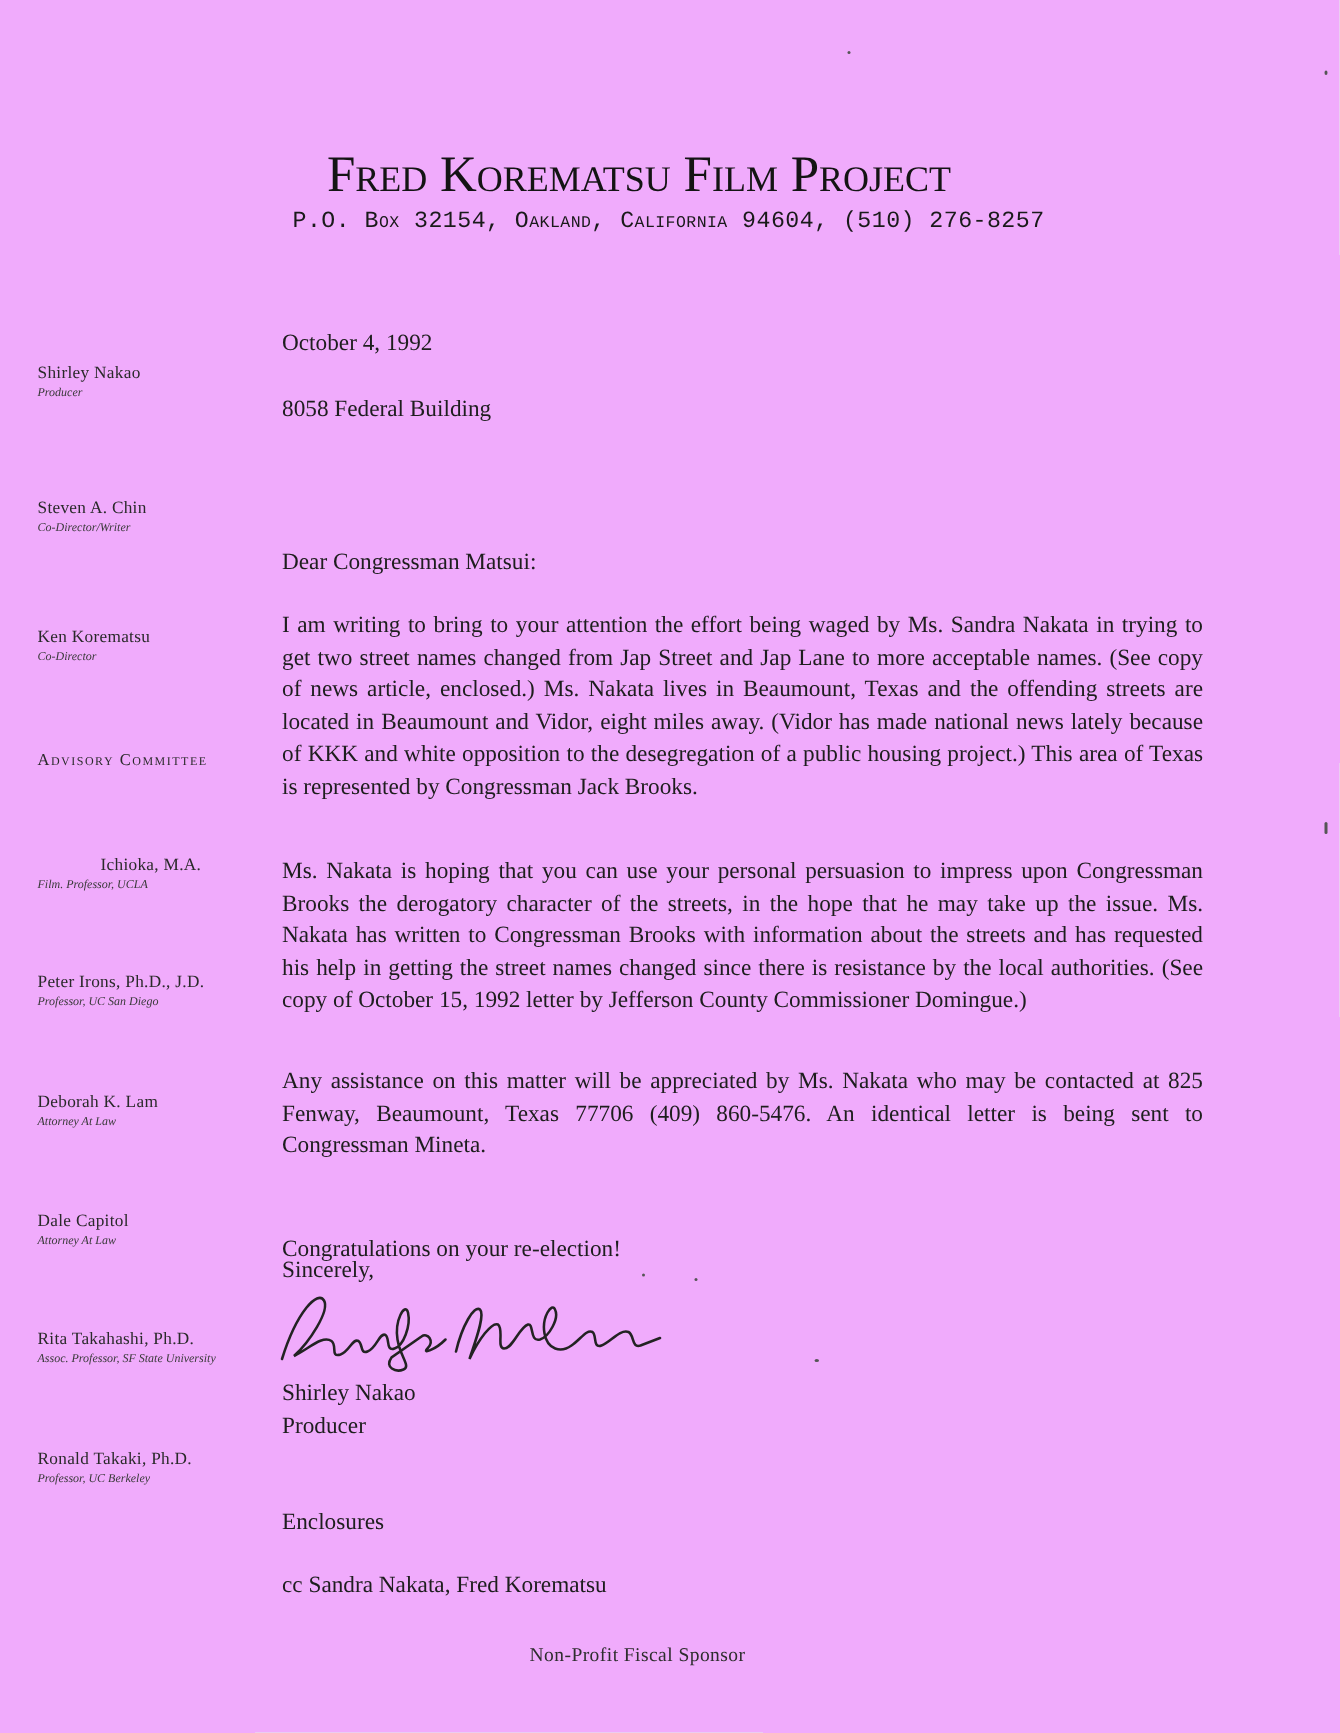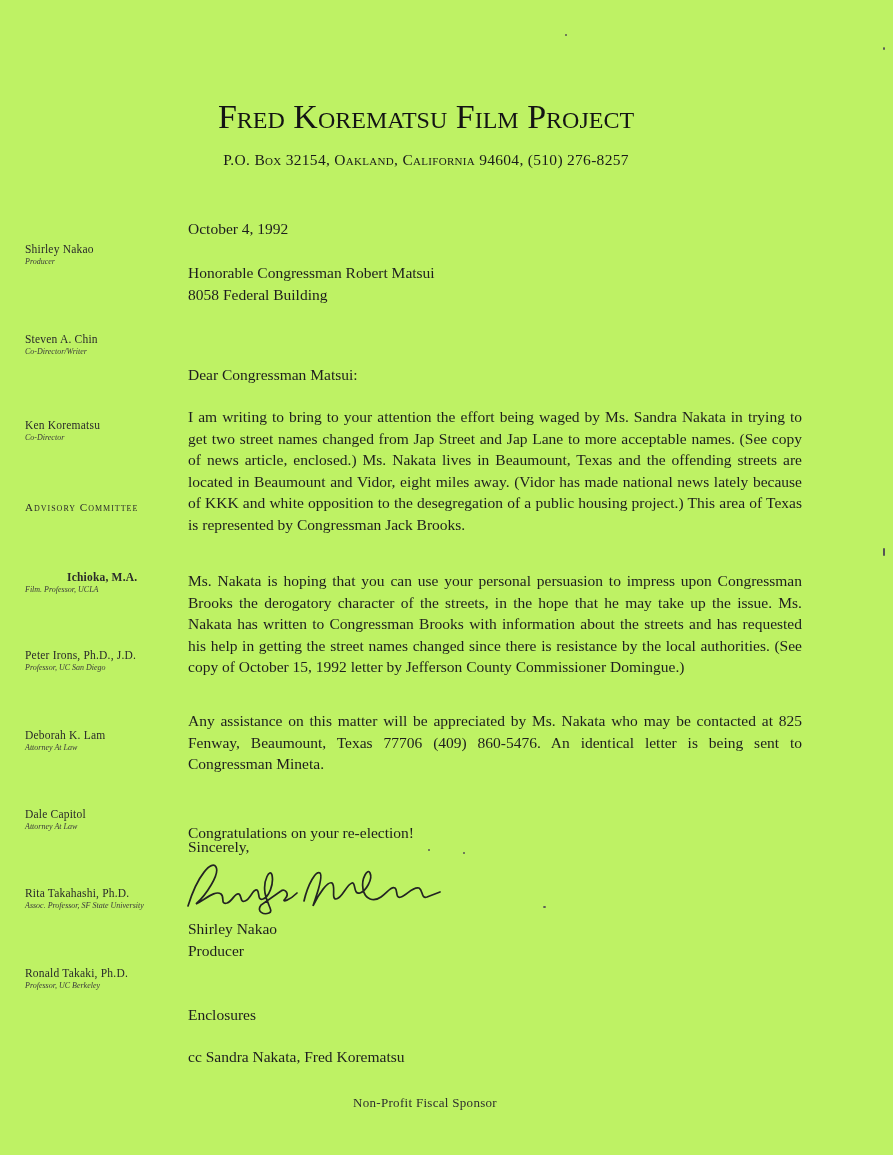--- a/index.html
+++ b/index.html
@@ -1,46 +1,47 @@
 <!DOCTYPE html>
 <html><head>
 <meta charset="utf-8">
 <style>
   html,body{margin:0;padding:0;background:#e8e8e8;}
   .page{
     position:relative;
     width:893px;height:1155px;
     margin:0 auto;
-    background:#bef264;
+    background:#f0abfc;
     color:#1e1e1e;
     font-family:"Liberation Serif", serif;
     overflow:hidden;
   }
   
   .letterhead{position:absolute;left:195px;top:98px;width:462px;text-align:center;}
   .letterhead .org{
     font-variant:small-caps;
     font-size:34px;
     letter-spacing:0px;
     white-space:nowrap;
     color:#141414;
   }
   .letterhead .addr{
     font-variant:small-caps;
     font-size:15.5px;
     letter-spacing:0.3px;
-    margin-top:15px;
+    margin-top:2px;
     white-space:nowrap;
     color:#1a1a1a;
+    font-family:Liberation Mono, monospace;
   }
   
   .side{position:absolute;left:25px;width:165px;}
   .side .nm{font-size:11.5px;letter-spacing:0.2px;color:#2a2a2a;}
   .side .rl{font-size:8px;font-style:italic;color:#3a3a3a;margin-top:2px;}
-  .side .nm.indent{padding-left:42px;font-weight:bold;}
+  .side .nm.indent{padding-left:42px;}
   .committee-hd{
     position:absolute;left:25px;
     font-variant:small-caps;
     font-size:11px;letter-spacing:1px;color:#2a2a2a;
   }
   
   .main{position:absolute;left:188px;top:0;width:614px;font-size:15.5px;line-height:21.6px;}
   .blk{position:absolute;left:0;width:100%;}
   .para{text-align:justify;}
   .addr-line{display:block;}
@@ -100,21 +101,20 @@
   <div class="side" style="top:967px">
     <div class="nm">Ronald Takaki, Ph.D.</div>
     <div class="rl">Professor, UC Berkeley</div>
   </div>
 
   <div class="main">
 
     <div class="blk" style="top:218px">October 4, 1992</div>
 
     <div class="blk" style="top:262px">
-      <span class="addr-line">Honorable Congressman Robert Matsui</span>
       <span class="addr-line">8058 Federal Building</span>
     </div>
 
     <div class="blk" style="top:364px">Dear Congressman Matsui:</div>
 
     <div class="blk para" style="top:406px">I am writing to bring to your attention the effort being waged by Ms. Sandra Nakata in trying to get two street names changed from Jap Street and Jap Lane to more acceptable names.  (See copy of news article, enclosed.)  Ms. Nakata lives in Beaumount, Texas and the offending streets are located in Beaumount and Vidor, eight miles away.  (Vidor has made national news lately because of KKK and white opposition to the desegregation of a public housing project.)  This area of Texas is represented by Congressman Jack Brooks.</div>
 
     <div class="blk para" style="top:570px">Ms. Nakata is hoping that you can use your personal persuasion to impress upon Congressman Brooks the derogatory character of the streets, in the hope that he may take up the issue.  Ms. Nakata has written to Congressman Brooks with information about the streets and has requested his help in getting the street names changed since there is resistance by the local authorities.  (See copy of October 15, 1992 letter by Jefferson County Commissioner Domingue.)</div>
 
     <div class="blk para" style="top:710px">Any assistance on this matter will be appreciated by Ms. Nakata who may be contacted at 825 Fenway, Beaumount, Texas 77706 (409) 860-5476. An identical letter is being sent to Congressman Mineta.</div>

